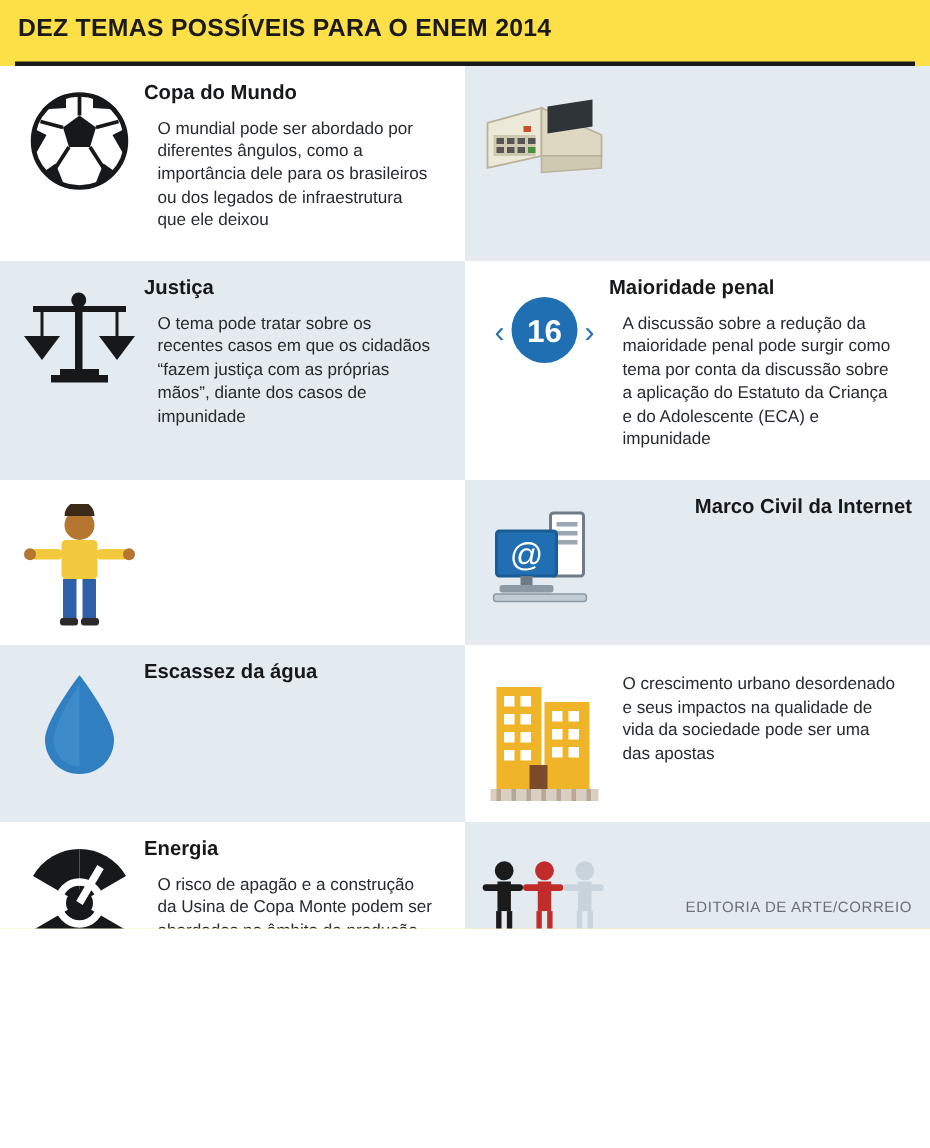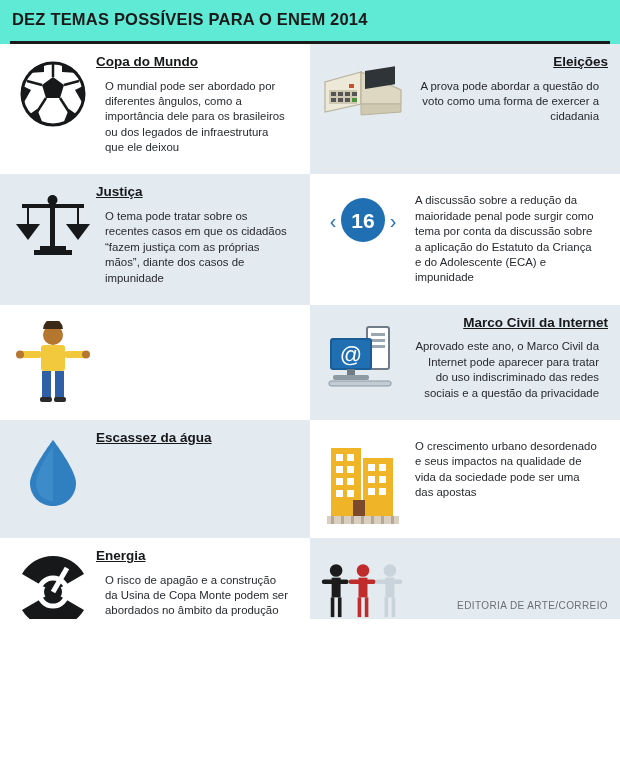--- a/index.html
+++ b/index.html
@@ -5,21 +5,21 @@
   * { box-sizing: border-box; }
   html, body {
     margin: 0; padding: 0;
     width: 620px; height: 765px;
     background: #ffffff;
     font-family: "Liberation Sans", sans-serif;
   }
   #page {
     position: relative;
     width: 620px; height: 619px;
-    background: #5eead4;
+    background: #fde047;
     overflow: hidden;
   }
   
   .title-bar {
     padding: 10px 12px 8px 12px;
   }
   .title-bar .title {
     font-size: 16.5px;
     font-weight: bold;
     color: #1a1a1a;
@@ -57,21 +57,20 @@
   }
   .cell .txt { flex: 1; }
   .cell .txt.right-align { text-align: right; }
 
   .h {
     font-size: 13.5px;
     font-weight: bold;
     color: #16181a;
     margin: 0 0 3px 0;
     line-height: 1.15;
-    text-decoration: underline;
   }
   .p {
     font-size: 11.4px;
     color: #262a2e;
     line-height: 1.35;
     margin: 9px;
   }
   
   .footer {
     position: absolute;
@@ -134,24 +133,20 @@
             <rect x="24" y="32" width="5" height="4"></rect>
               <rect x="31" y="32" width="5" height="4"></rect>
             <rect x="10" y="38" width="5" height="4"></rect>
               <rect x="17" y="38" width="5" height="4"></rect>
             <rect x="24" y="38" width="5" height="4"></rect>
           </g>
           <rect x="31" y="38" width="5" height="4" fill="#4a8f3c"></rect>
           <rect x="28" y="24" width="5" height="4" fill="#c8502c"></rect>
         </svg>
       </div>
-      <div class="txt right-align">
-        <p class="h">Eleições</p>
-        <p class="p">A prova pode abordar a questão do voto como uma forma de exercer a cidadania</p>
-      </div>
     </div>
 
     <div class="cell bg-blue">
       <div class="icon">
         <svg width="78" height="76" viewBox="0 0 78 76">
           <rect x="36" y="8" width="5" height="52" fill="#16181a"></rect>
           <rect x="20" y="60" width="38" height="5" fill="#16181a"></rect>
           <rect x="26" y="56" width="26" height="5" fill="#16181a"></rect>
           <rect x="8" y="14" width="62" height="4" fill="#16181a"></rect>
           <circle cx="38.5" cy="10" r="5" fill="#16181a"></circle>
@@ -170,20 +165,21 @@
     <div class="cell bg-white">
       <div class="icon">
         <svg width="80" height="60" viewBox="0 0 80 60">
           <circle cx="40" cy="30" r="22" fill="#1f6fb2"></circle>
           <text x="40" y="38" font-family="Liberation Sans, sans-serif" font-size="21" font-weight="bold" fill="#ffffff" text-anchor="middle">16</text>
           <text x="10" y="38" font-family="Liberation Sans, sans-serif" font-size="20" fill="#1f6fb2" text-anchor="middle">‹</text>
           <text x="70" y="38" font-family="Liberation Sans, sans-serif" font-size="20" fill="#1f6fb2" text-anchor="middle">›</text>
         </svg>
       </div>
       <div class="txt">
+        <p class="h">Maioridade penal</p>
         <p class="p">A discussão sobre a redução da maioridade penal pode surgir como tema por conta da discussão sobre a aplicação do Estatuto da Criança e do Adolescente (ECA) e impunidade</p>
       </div>
     </div>
 
     <div class="cell bg-white">
       <div class="icon">
         <svg width="78" height="84" viewBox="0 0 78 84">
           <circle cx="39" cy="14" r="10" fill="#b5762f"></circle>
           <path d="M29,8 a10,10 0 0 1 20,0 z" fill="#3c2a18"></path>
           <rect x="27" y="24" width="24" height="26" rx="3" fill="#f2c83c"></rect>
@@ -208,21 +204,20 @@
           <rect x="48" y="24" width="14" height="3" fill="#9aa7b1"></rect>
           <rect x="8" y="18" width="40" height="30" rx="2" fill="#1f6fb2" stroke="#1a5c95" stroke-width="2"></rect>
           <text x="28" y="41" font-family="Liberation Sans, sans-serif" font-size="22" fill="#ffffff" text-anchor="middle">@</text>
           <rect x="24" y="48" width="8" height="6" fill="#6f7c88"></rect>
           <rect x="10" y="54" width="36" height="5" rx="2" fill="#8d99a3"></rect>
           <rect x="6" y="60" width="62" height="5" rx="2" fill="#c2ccd4" stroke="#8d99a3" stroke-width="1"></rect>
         </svg>
       </div>
       <div class="txt right-align">
         <p class="h">Marco Civil da Internet</p>
-        <p class="p">Aprovado este ano, o Marco Civil da Internet pode aparecer para tratar do uso indiscriminado das redes sociais e a questão da privacidade</p>
       </div>
     </div>
 
     <div class="cell bg-blue">
       <div class="icon">
         <svg width="62" height="76" viewBox="0 0 62 76">
           <path d="M31,4 C31,4 8,34 8,47 C8,60 18,70 31,70 C44,70 54,60 54,47 C54,34 31,4 31,4 Z" fill="#2f7fc1"></path>
           <path d="M31,10 C31,10 14,35 14,47 C14,57 21,65 31,65 Z" fill="#4a95d1" opacity=".55"></path>
         </svg>
       </div>

